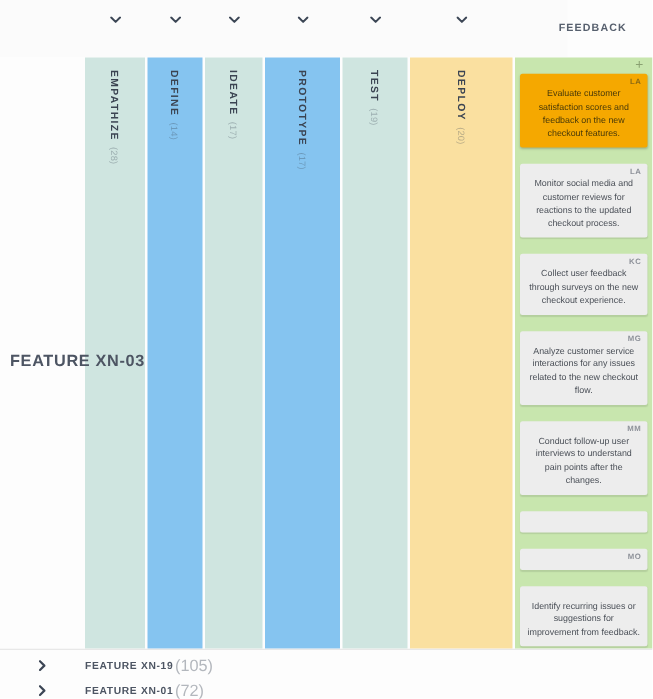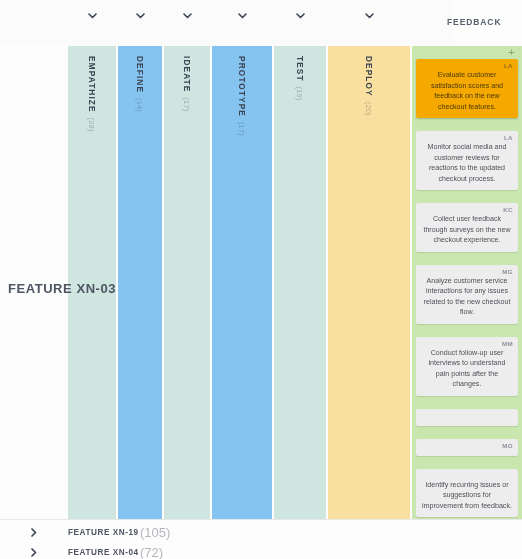--- a/index.html
+++ b/index.html
@@ -290,19 +290,19 @@
           </div>
           <div class="f-name">FEATURE XN-19</div>
           <div class="f-count">(105)</div>
         </div>
         <div class="footer-row" style="top: 23px;">
           <div class="caret">
             <svg width="6" height="9" viewBox="0 0 6 9">
               <path d="M1 1 L4.5 4.5 L1 8" stroke="currentColor" stroke-width="1.7" fill="none" stroke-linecap="round" stroke-linejoin="round"></path>
             </svg>
           </div>
-          <div class="f-name">FEATURE XN-04</div>
+          <div class="f-name">FEATURE XN-01</div>
           <div class="f-count">(72)</div>
         </div>
       </div>
   </div>
 
 </div>
 
 </body></html>

